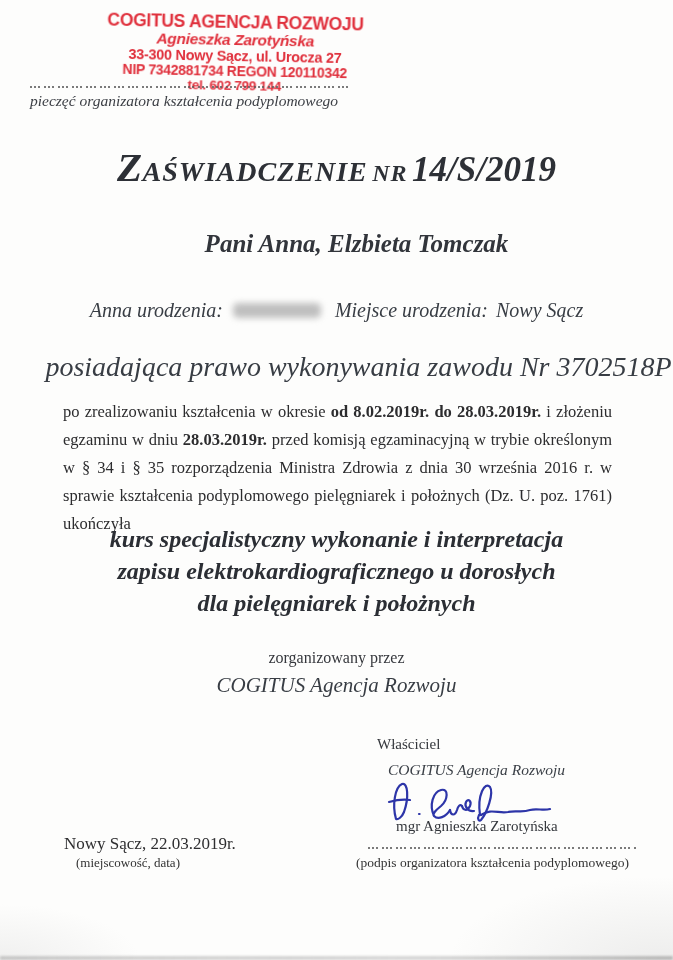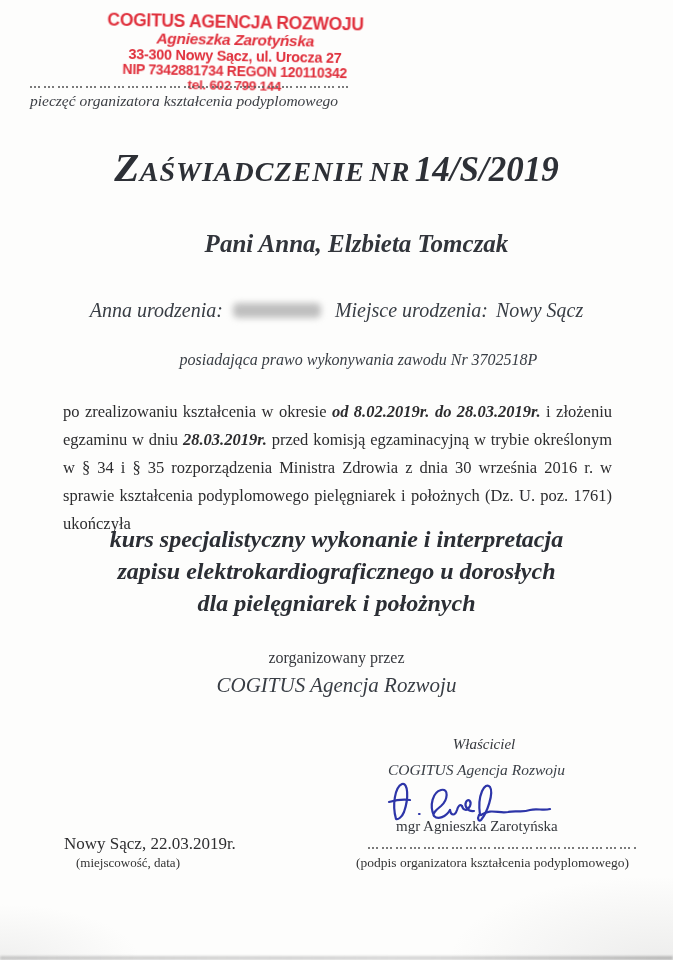--- a/index.html
+++ b/index.html
@@ -56,21 +56,21 @@
   .title {
     left: 0; top: 143px; width: 673px;
     text-align: center;
     font-weight: bold; font-style: italic;
     color: #2d3036;
     letter-spacing: .5px;
     white-space: nowrap;
   }
   .title .big   { font-size: 41px; }
   .title .caps  { font-size: 28px; letter-spacing: 1px; }
-  .title .nr    { font-size: 28px; letter-spacing: 1px; }
+  .title .nr    { font-size: 24px; letter-spacing: 1px; }
   .title .num   { font-size: 35px; letter-spacing: 0; }
 
   .recipient {
     left: 0; top: 230px; width: 673px;
     text-align: center;
     font-weight: bold; font-style: italic;
     font-size: 25px;
     color: #32353b;
     margin-left: 20px;
   }
@@ -87,33 +87,33 @@
     margin: 0 14px 0 10px;
     background: #bfbfbf;
     border-radius: 5px;
     filter: blur(3px);
   }
   .birth-line .sep { display: inline-block; width: 8px; }
 
   .license-line {
     left: 0; top: 351px; width: 673px;
     text-align: center;
-    font-style: italic; font-size: 16px;
+    font-style: italic; font-size: 28px;
     color: #383d44;
     padding-left: 44px;
   }
 
   .body-par {
     left: 63px; top: 398px; width: 549px;
     font-size: 16.5px;
     line-height: 28px;
     text-align: justify;
     color: #2c2c2e;
   }
-  .body-par .bd { font-weight: bold; font-style: italic; }
+  .body-par .bd { font-weight: bold; }
 
   .course {
     left: 0; top: 523px; width: 673px;
     text-align: center;
     font-weight: bold; font-style: italic;
     font-size: 24px;
     line-height: 32px;
     color: #2b2e34;
   }
 
@@ -126,23 +126,22 @@
   .org-name {
     left: 0; top: 673px; width: 673px;
     text-align: center;
     font-style: italic;
     font-size: 21px;
     color: #383d44;
   }
 
   
   .sig-role {
-    left: 394px; top: 736px; width: 180px;
-    text-align: center;
-    font-style: italic; font-size: 15px;
+    left: 377px; top: 736px; width: 180px;
+    font-size: 15px;
     color: #34373c;
   }
   .sig-company {
     left: 388px; top: 761px; width: 180px;
     font-style: italic; font-size: 15.5px;
     color: #3a3f46;
   }
   .sig-svg { left: 383px; top: 773px; }
   .sig-name {
     left: 396px; top: 818px; width: 190px;

